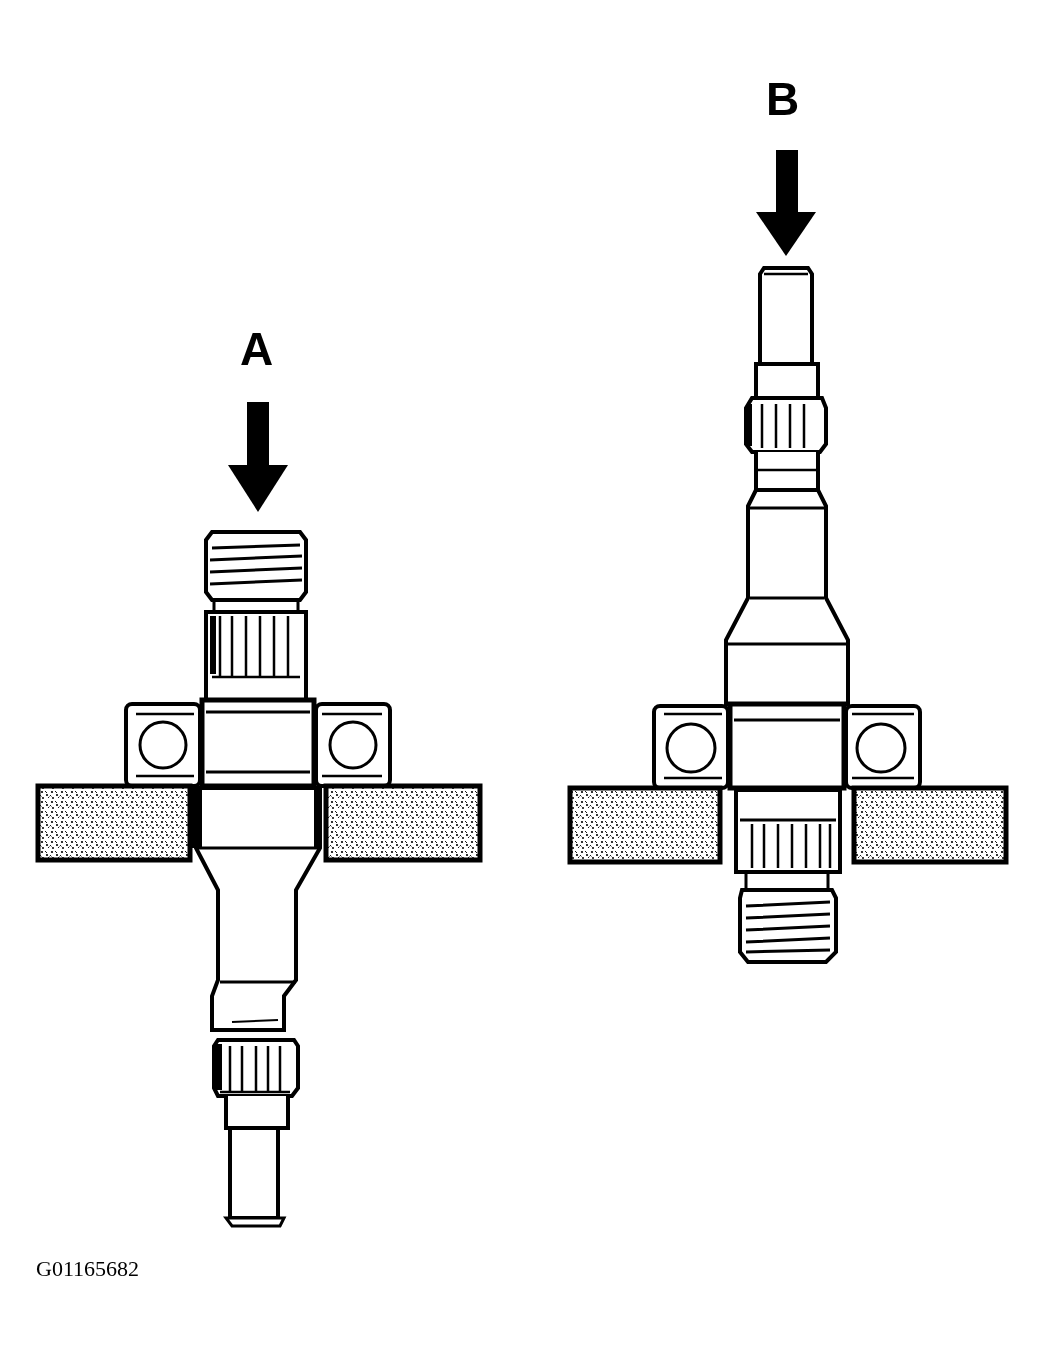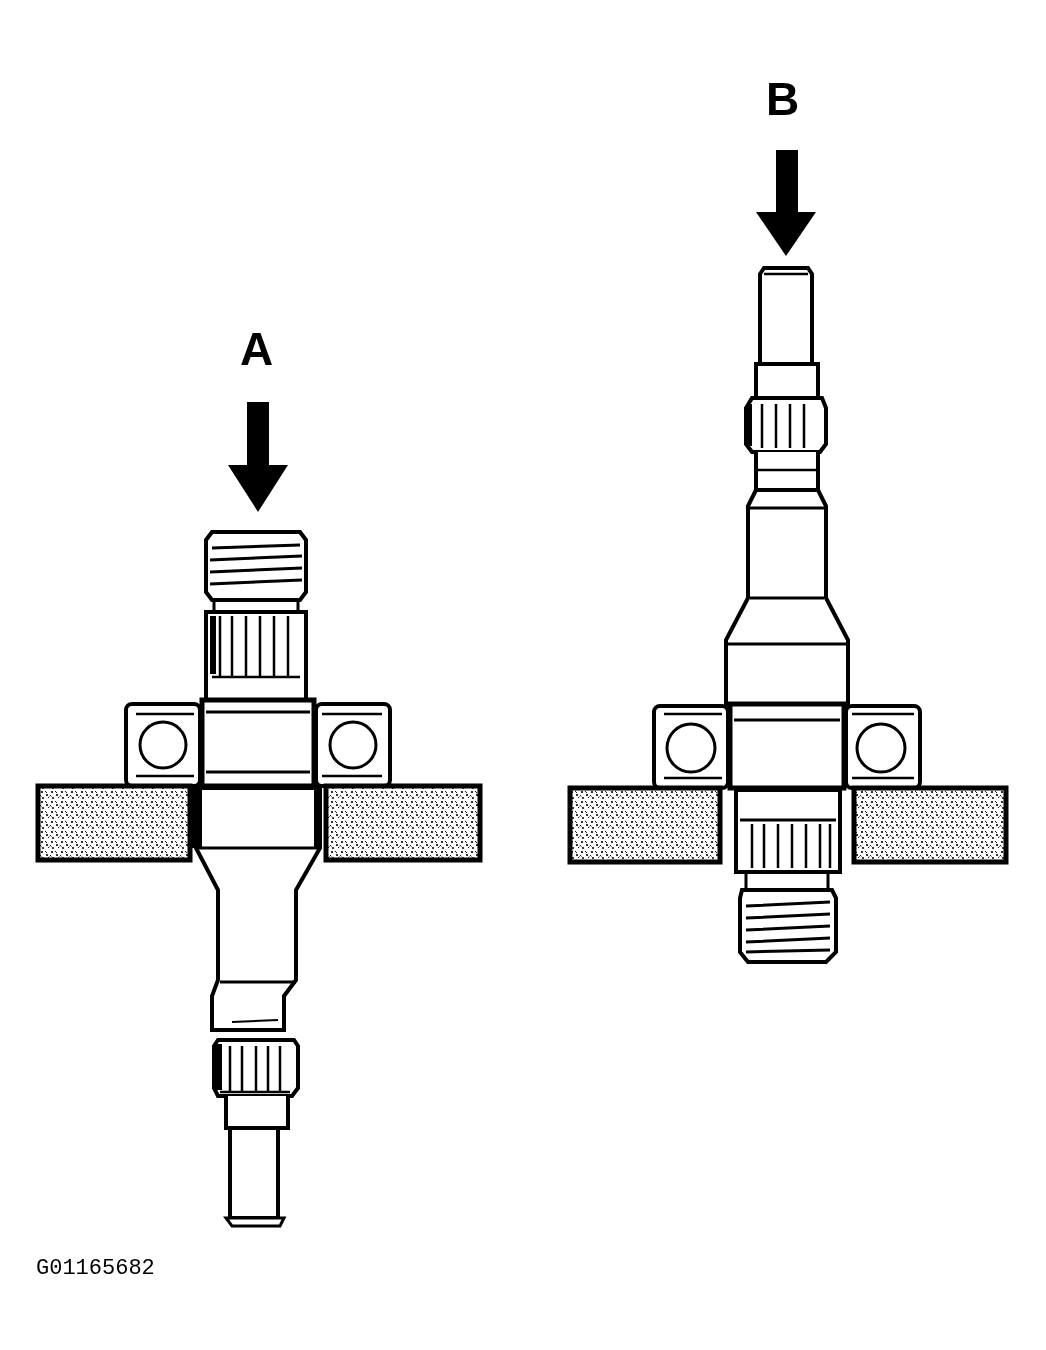--- a/index.html
+++ b/index.html
@@ -1,21 +1,21 @@
 <!DOCTYPE html>
 <html><head>
   <meta charset="utf-8">
   <style>
     html, body { margin: 0; padding: 0; background: #ffffff; }
     body { width: 1046px; height: 1350px; position: relative; overflow: hidden; font-family: "Liberation Sans", sans-serif; }
     svg { position: absolute; left: 0; top: 0; }
     .lbl { position: absolute; font-family: "Liberation Sans", sans-serif; font-weight: bold; color: #000; line-height: 1; }
     #label-a { left: 240px; top: 326px; font-size: 46px; }
     #label-b { left: 766px; top: 76px; font-size: 46px; }
-    #figure-id { position: absolute; left: 36px; top: 1256px; font-size: 22px; font-family: Liberation Mono, monospace; color: #000; }
+    #figure-id { position: absolute; left: 36px; top: 1256px; font-size: 22px; font-family: Liberation Serif, serif; color: #000; }
   </style>
 </head>
 <body>
 
 <svg width="1046" height="1350" viewBox="0 0 1046 1350" xmlns="http://www.w3.org/2000/svg">
   <defs>
     <pattern id="stipple" width="10" height="10" patternUnits="userSpaceOnUse">
       <rect width="10" height="10" fill="#fff"></rect>
       <circle cx="2" cy="2" r="1.1" fill="#000"></circle>
       <circle cx="7" cy="5" r="1.1" fill="#000"></circle>

